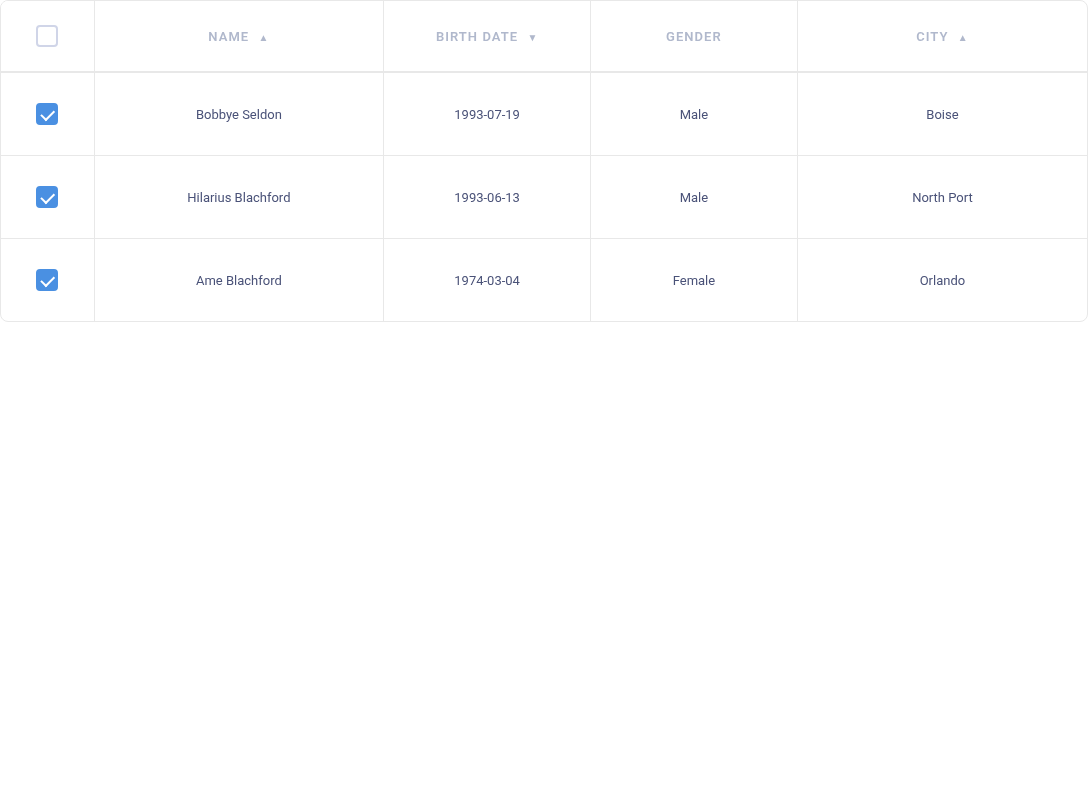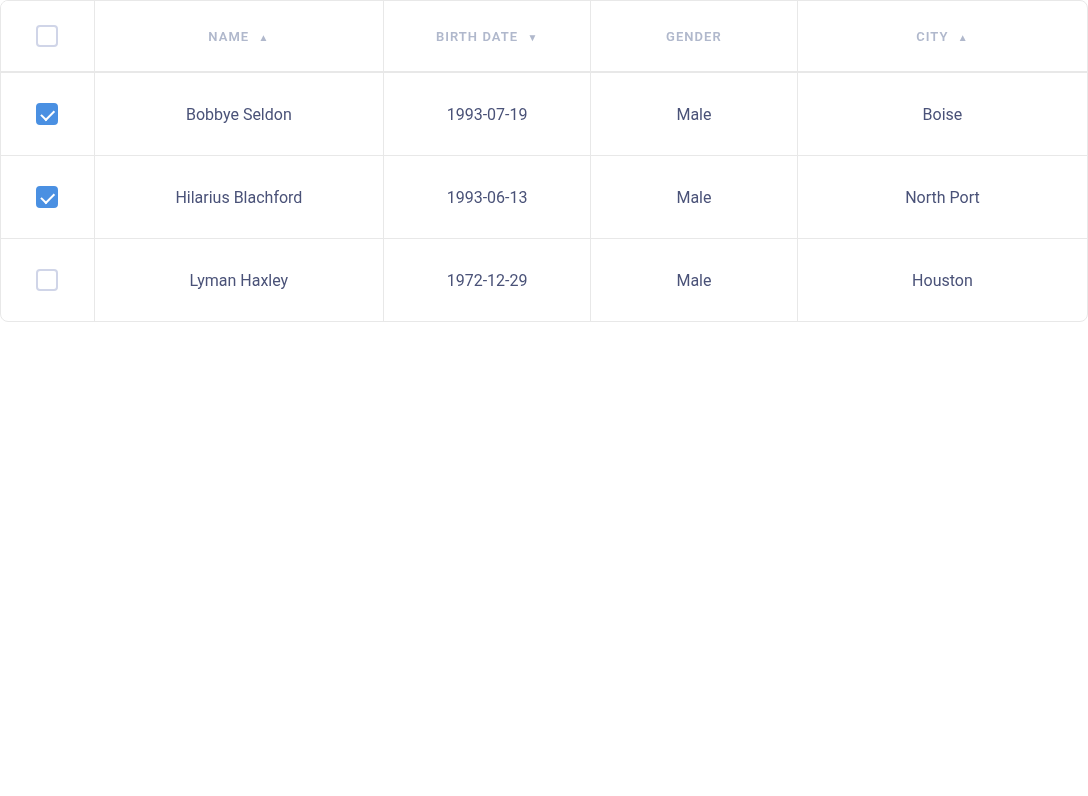--- a/index.html
+++ b/index.html
@@ -93,21 +93,21 @@
       border-bottom: 1px solid #e8e8e8;
     }
 
     .table tbody tr:last-child {
       border-bottom: none;
     }
 
     .table td {
       padding: 30px 16px;
       text-align: center;
-      font-size: 16px;
+      font-size: 13px;
       color: #4a5278;
       border-right: 1px solid #e8e8e8;
       font-weight: 400;
     }
 
     .table td:last-child {
       border-right: none;
     }
 
     .checkbox-wrapper {
@@ -202,23 +202,23 @@
             </div>
           </td>
           <td>Hilarius Blachford</td>
           <td>1993-06-13</td>
           <td>Male</td>
           <td>North Port</td>
         </tr>
         <tr>
           <td>
             <div class="checkbox-wrapper">
-              <div class="checkbox"></div>
+              <div class="checkbox checked"></div>
             </div>
           </td>
-          <td>Lyman Haxley</td>
-          <td>1972-12-29</td>
-          <td>Male</td>
-          <td>Houston</td>
+          <td>Ame Blachford</td>
+          <td>1974-03-04</td>
+          <td>Female</td>
+          <td>Orlando</td>
         </tr>
       </tbody>
   </table>
 </div>
 
 </body></html>

